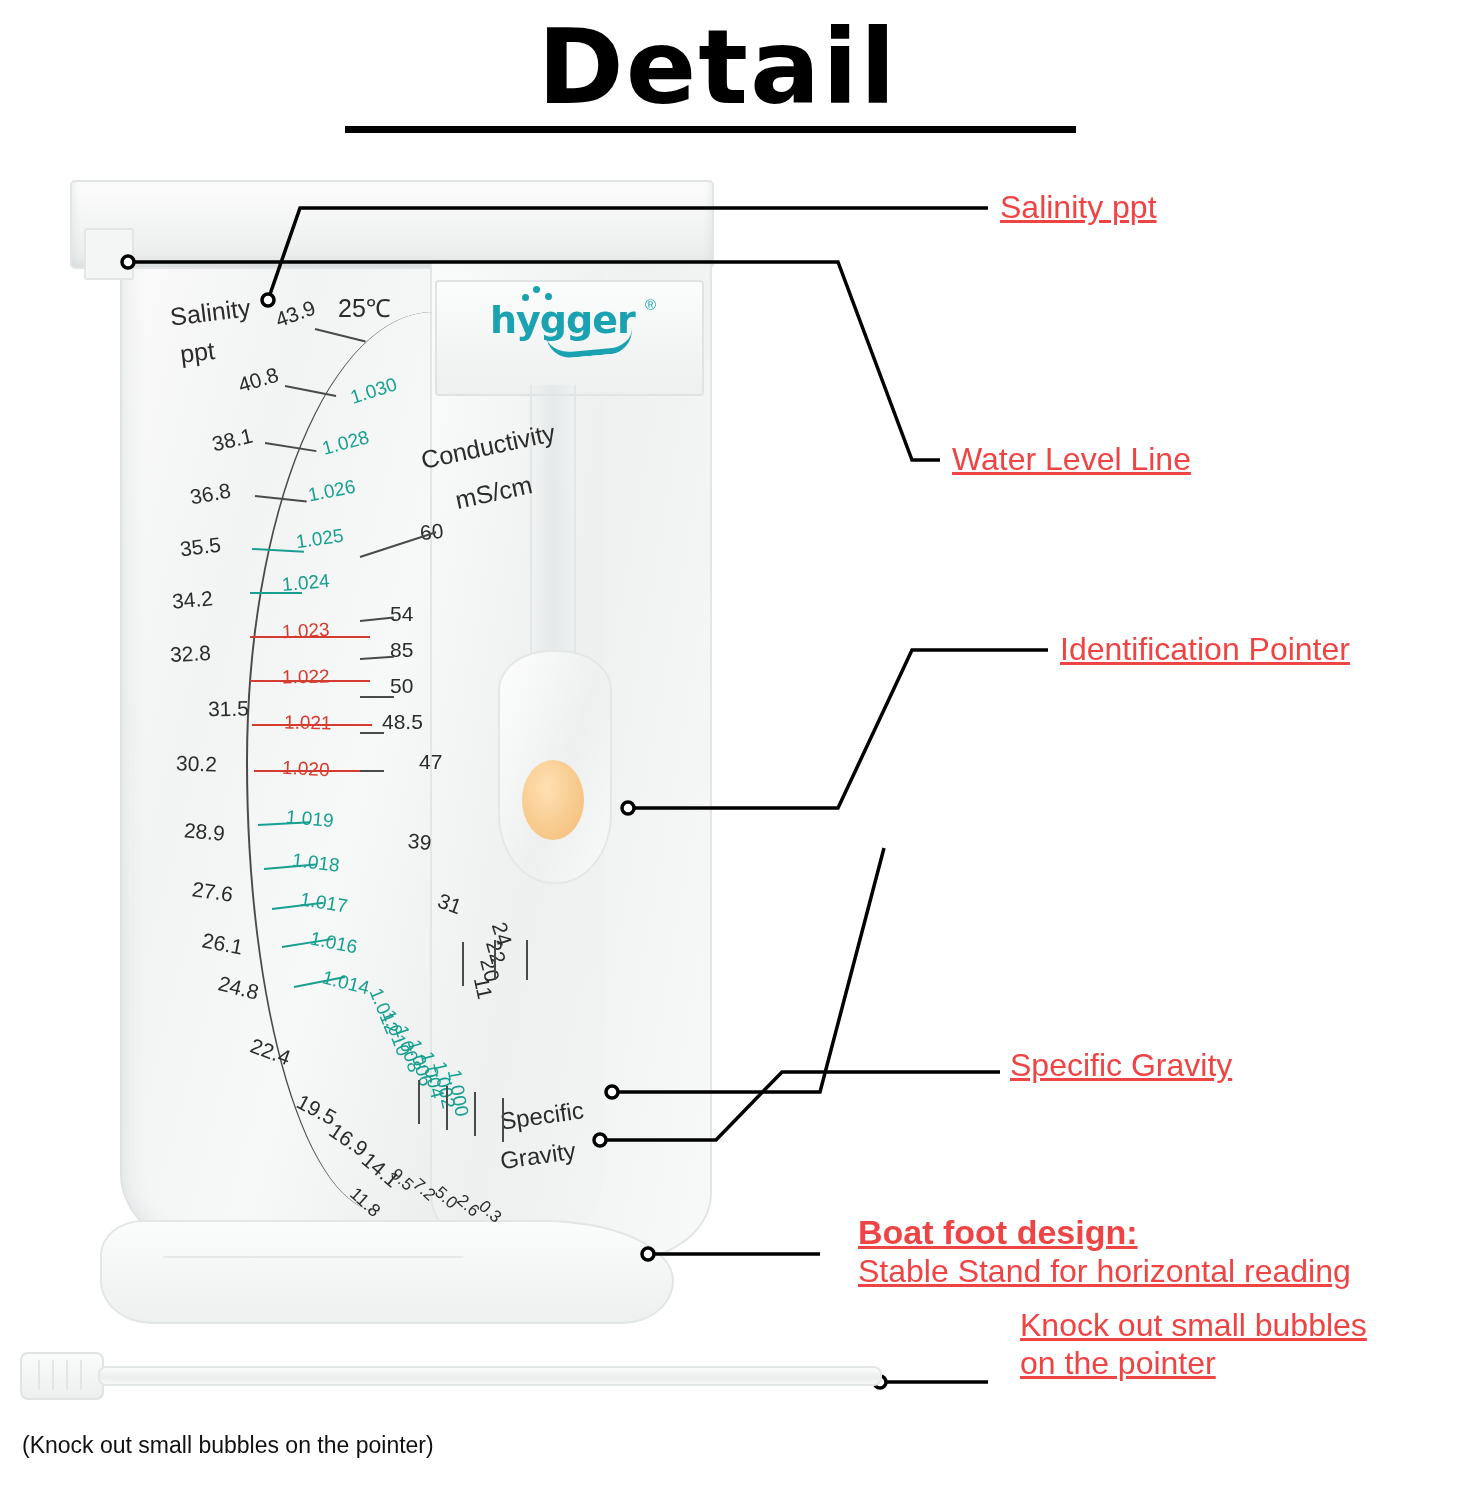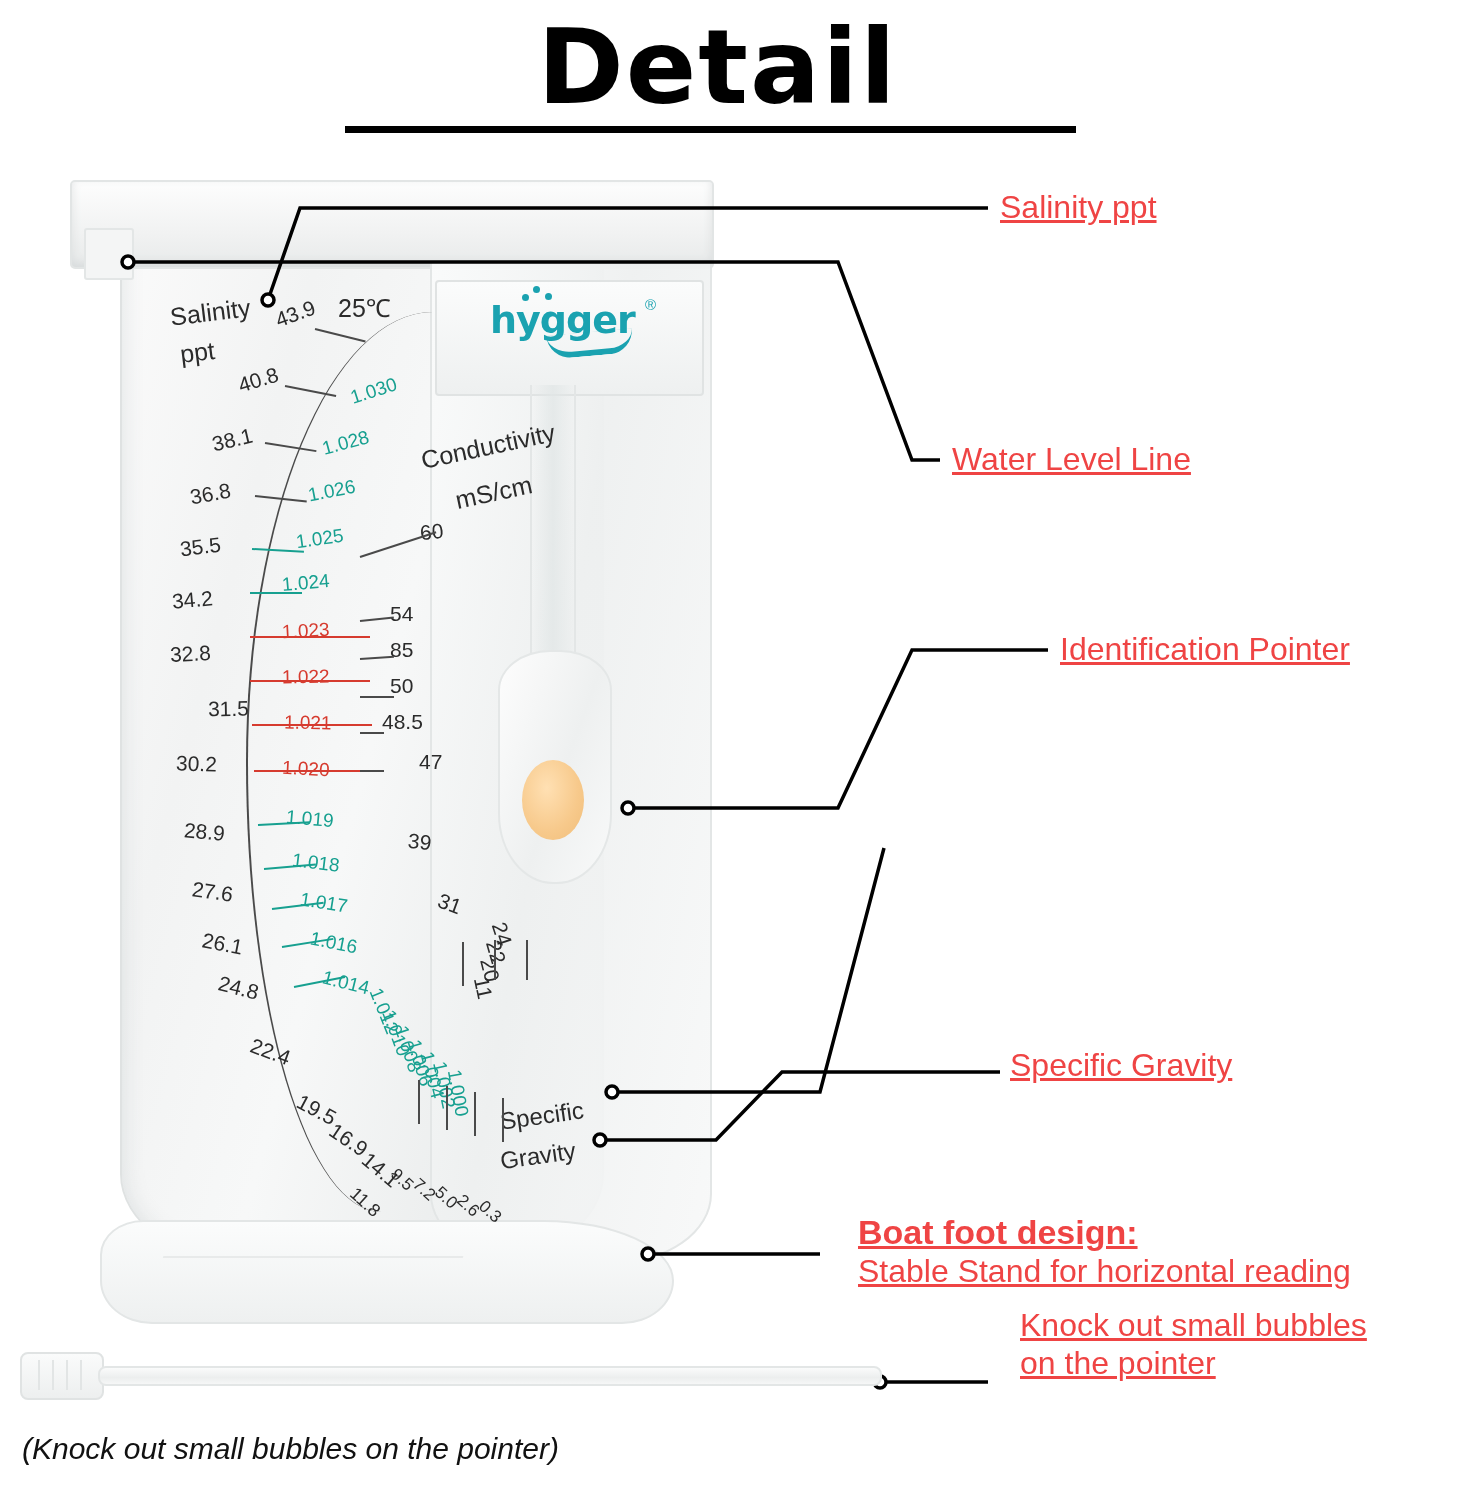--- a/index.html
+++ b/index.html
@@ -307,23 +307,22 @@
     width: 780px; height: 16px;
     background: linear-gradient(180deg,#fafbfb,#eceeee 60%,#f6f7f7);
     border: 2px solid #e3e6e6;
     border-radius: 8px;
   }
 
   #bottom-note {
     position: absolute;
     left: 22px;
     top: 1432px;
-    font-size: 30px;
+    font-size: 23px;
     color: #111;
-    font-style: italic;
   }
 </style>
 </head>
 <body>
 
 <div id="title-wrap">
   <div id="title-bracket"></div>
   <div id="title-text">Detail</div>
 </div>
 

